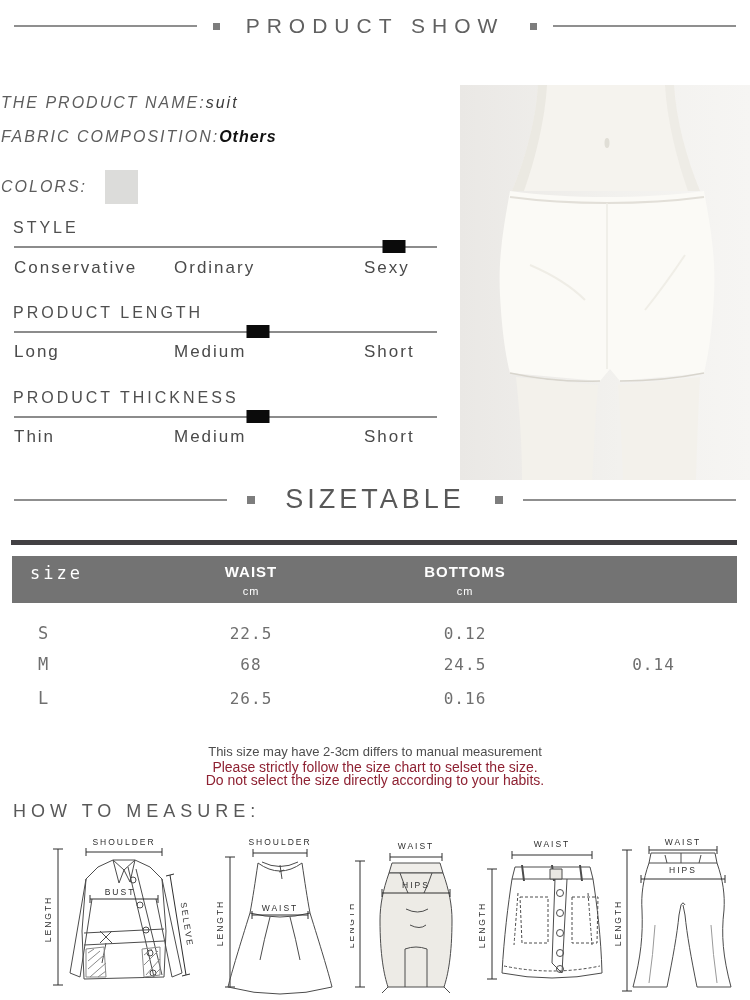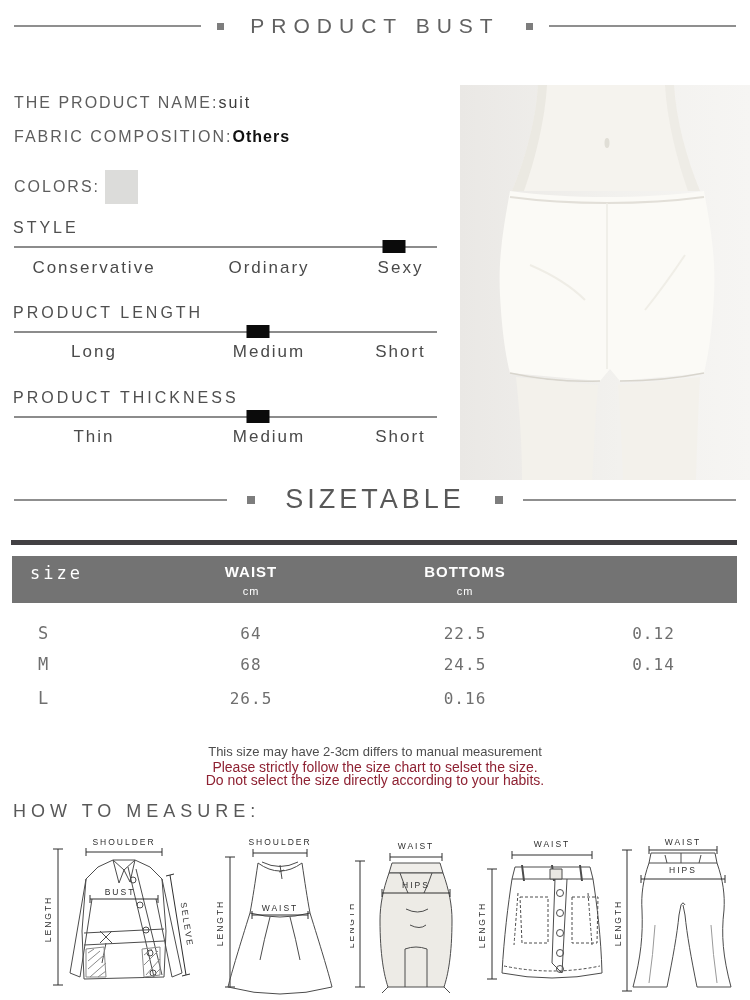--- a/index.html
+++ b/index.html
@@ -8,31 +8,31 @@
 
   
   .dec-header { position:absolute; display:flex; align-items:center; left:0; width:750px; padding:0 14px; }
   .dec-line { flex:1; height:2px; background:#8f8f8f; }
   .dec-sq { width:7px; height:7px; background:#7d7d7d; margin:0 16px; flex:0 0 auto; }
   .dec-title { color:#616161; letter-spacing:7px; font-size:21px; margin:0 10px; white-space:nowrap; }
   .dec-header.big .dec-title { font-size:27px; letter-spacing:4px; color:#585858; }
   .dec-header.big .dec-sq { width:8px; height:8px; margin:0 20px; }
 
   
-  .info-line { position:absolute; left:14px; font-size:16px; letter-spacing:2px; color:#5d5d5d; white-space:nowrap; }
+  .info-line { position:absolute; left:1px; font-size:16px; letter-spacing:2px; color:#5d5d5d; white-space:nowrap;font-style:italic; }
   .info-line .val { color:#3a3a3a; }
   .info-line .val-bold { color:#111; font-weight:700; letter-spacing:1px; }
   .swatch { position:absolute; left:105px; top:170px; width:33px; height:34px; }
 
   
   .sec-title { position:absolute; left:13px; font-size:16px; letter-spacing:3px; color:#4f4f4f; white-space:nowrap; }
   .scale-line { position:absolute; left:14px; width:423px; height:2px; background:#8c8c8c; }
   .scale-marker { position:absolute; width:23px; height:13px; background:#0b0b0b; top:-6px; transform:translateX(-50%); }
   .scale-labels { position:absolute; left:14px; width:423px; display:grid; grid-template-columns:160px 190px 1fr; font-size:17px; color:#4a4a4a; letter-spacing:2px; }
-  .scale-labels span { text-align:center; }
+  .scale-labels span { text-align:left; }
 
   
   .photo { position:absolute; left:460px; top:85px; width:290px; height:395px; }
 
   
   .tbl-topline { position:absolute; left:11px; top:540px; width:726px; height:5px; background:#424043; }
   .tbl-head { position:absolute; left:12px; top:556px; width:725px; height:47px; background:#737373; color:#fff; display:grid; grid-template-columns:130px 218px 210px 1fr; }
   .tbl-head .th { display:flex; flex-direction:column; align-items:center; padding-top:7px; }
   .tbl-head .th .lbl { font-size:15px; font-weight:700; letter-spacing:1px; }
   .tbl-head .th .unit { font-size:11px; margin-top:5px; letter-spacing:1px; }
@@ -53,21 +53,21 @@
   .diagram text { font-size:8.5px; letter-spacing:2px; fill:#2e2e2e; font-family:"Liberation Sans", sans-serif; }
 </style>
 </head>
 <body>
 
 <div class="page">
 
   <div class="dec-header" style="top:14px;">
     <div class="dec-line"></div>
     <div class="dec-sq"></div>
-    <div class="dec-title">PRODUCT BUST</div>
+    <div class="dec-title">PRODUCT SHOW</div>
     <div class="dec-sq"></div>
     <div class="dec-line"></div>
   </div>
 
   <div class="info-line" style="top:94px;">
     <span>THE PRODUCT NAME:</span><span class="val">suit</span>
   </div>
   <div class="info-line" style="top:128px;">
     <span>FABRIC COMPOSITION:</span><span class="val-bold">Others</span>
   </div>
@@ -152,21 +152,20 @@
       <span class="unit">cm</span>
     </div>
     <div class="th">
       <span class="lbl">BOTTOMS</span>
       <span class="unit">cm</span>
     </div>
   </div>
 
   <div class="tbl-row" style="top:619px;">
     <span class="size-cell">S</span>
-    <span>64</span>
     <span>22.5</span>
     <span>0.12</span>
   </div>
   <div class="tbl-row" style="top:650px;">
     <span class="size-cell">M</span>
     <span>68</span>
     <span>24.5</span>
     <span>0.14</span>
   </div>
   <div class="tbl-row" style="top:684px;">

